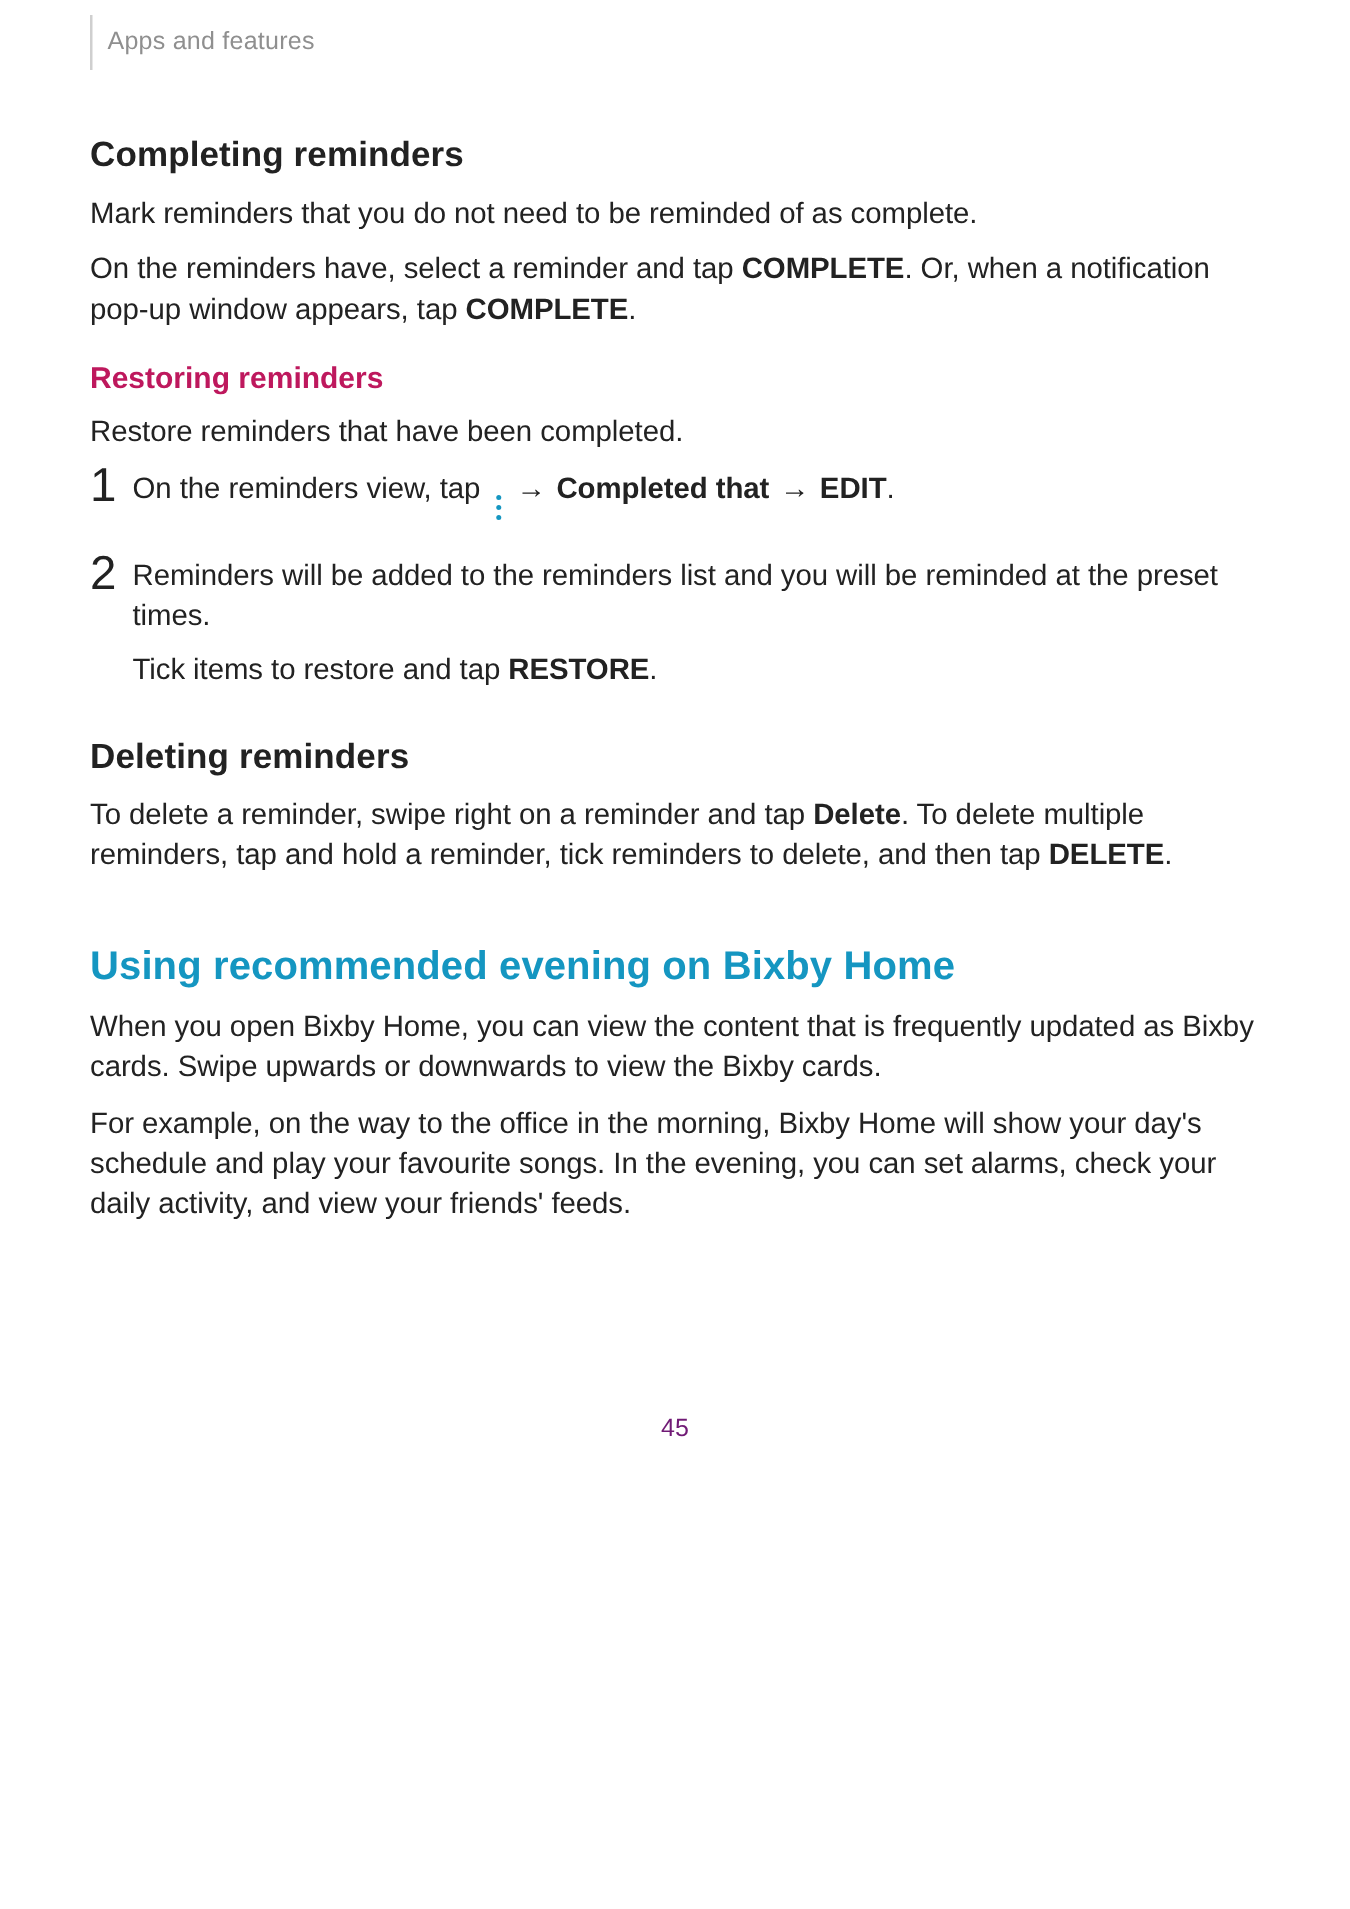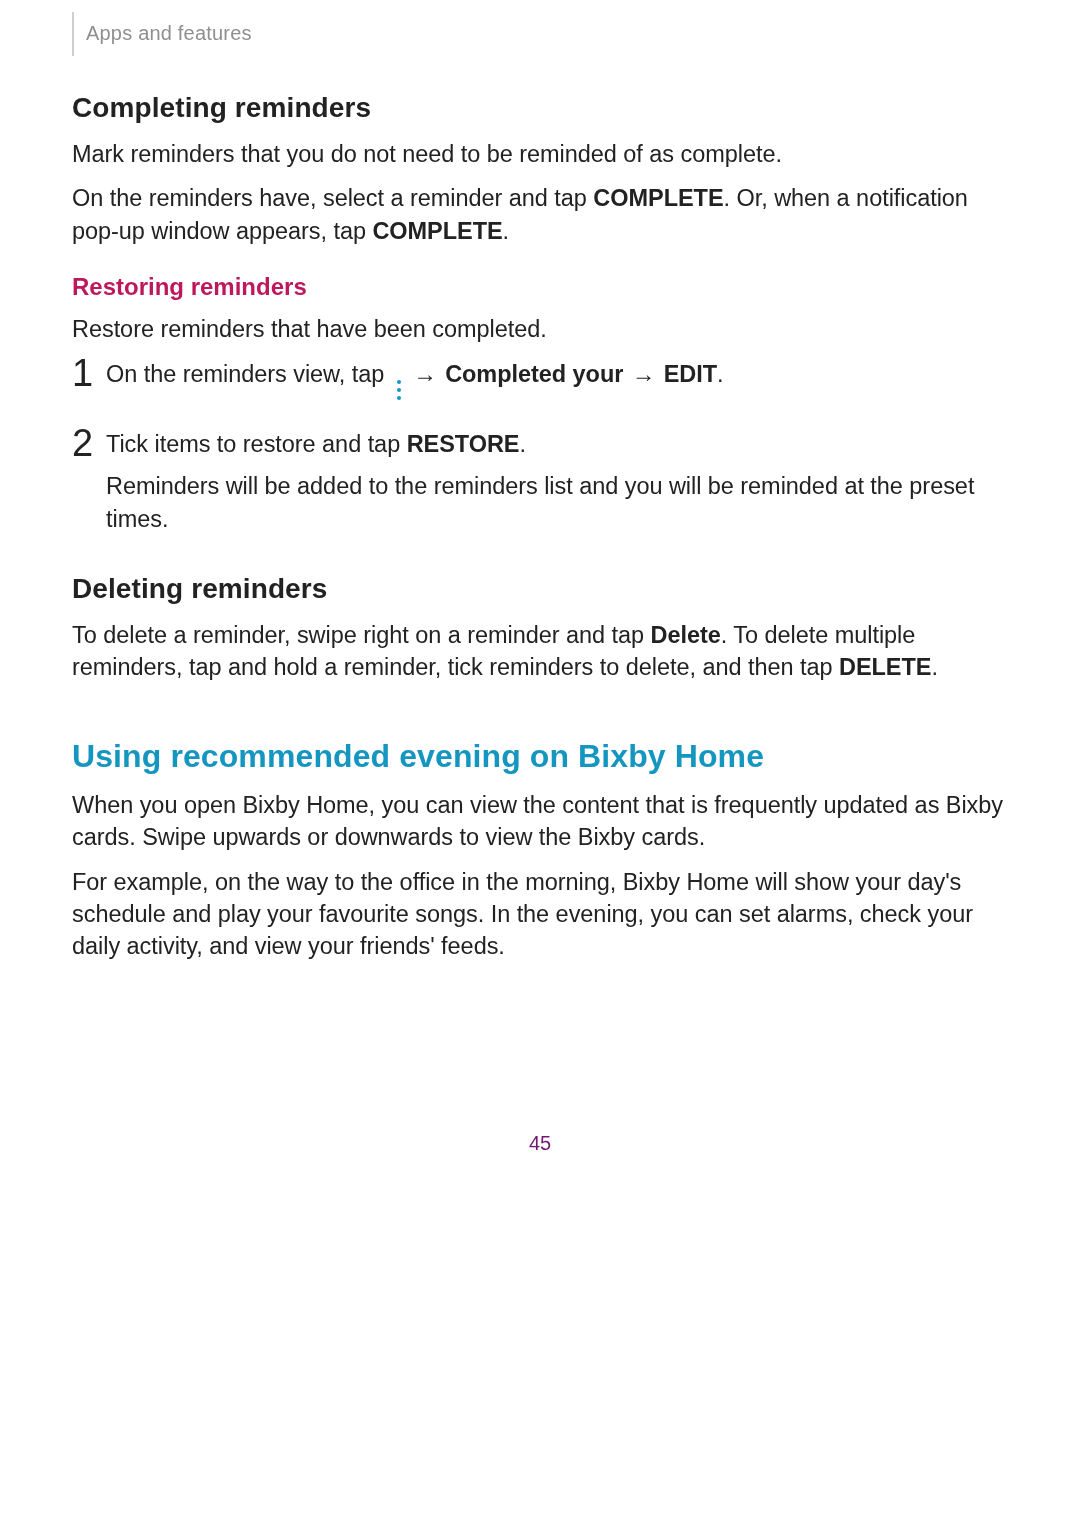--- a/index.html
+++ b/index.html
@@ -38,21 +38,21 @@
   }
   .content {
     position: absolute;
     left: 72px;
     right: 72px;
     top: 92px;
   }
   h2.section {
     font-size: 28px;
     font-weight: 700;
-    margin: 0 0 14px 0;
+    margin: 16px 0 14px 0;
     color: #222;
     letter-spacing: 0.1px;
   }
   h3.subhead {
     font-size: 24px;
     font-weight: 700;
     margin: 26px 0 12px 0;
     color: #be185d;
   }
   p.body, .body {
@@ -152,34 +152,34 @@
       <div class="step">
         <div class="step-num">1</div>
         <div class="step-body">
           <p>
             <span>On the reminders view, tap </span><span class="more-icon">
                 <span></span>
                 <span></span>
                 <span></span>
               </span>
             <span class="arrow">→</span>
-            <span class="bold">Completed your</span>
+            <span class="bold">Completed that</span>
             <span class="arrow">→</span>
             <span class="bold">EDIT</span><span>.</span>
           </p>
         </div>
       </div>
 
       <div class="step">
         <div class="step-num">2</div>
         <div class="step-body">
+          <p>Reminders will be added to the reminders list and you will be reminded at the preset times.</p>
           <p>
             <span>Tick items to restore and tap </span><span class="bold">RESTORE</span><span>.</span>
           </p>
-          <p>Reminders will be added to the reminders list and you will be reminded at the preset times.</p>
         </div>
       </div>
 
     </div>
 
     <h2 class="section" style="margin-top:28px;">Deleting reminders</h2>
 
     <p class="body">
       <span>To delete a reminder, swipe right on a reminder and tap </span><span class="bold">Delete</span><span>. To delete multiple reminders, tap and hold a reminder, tick reminders to delete, and then tap </span><span class="bold">DELETE</span><span>.</span>
     </p>

